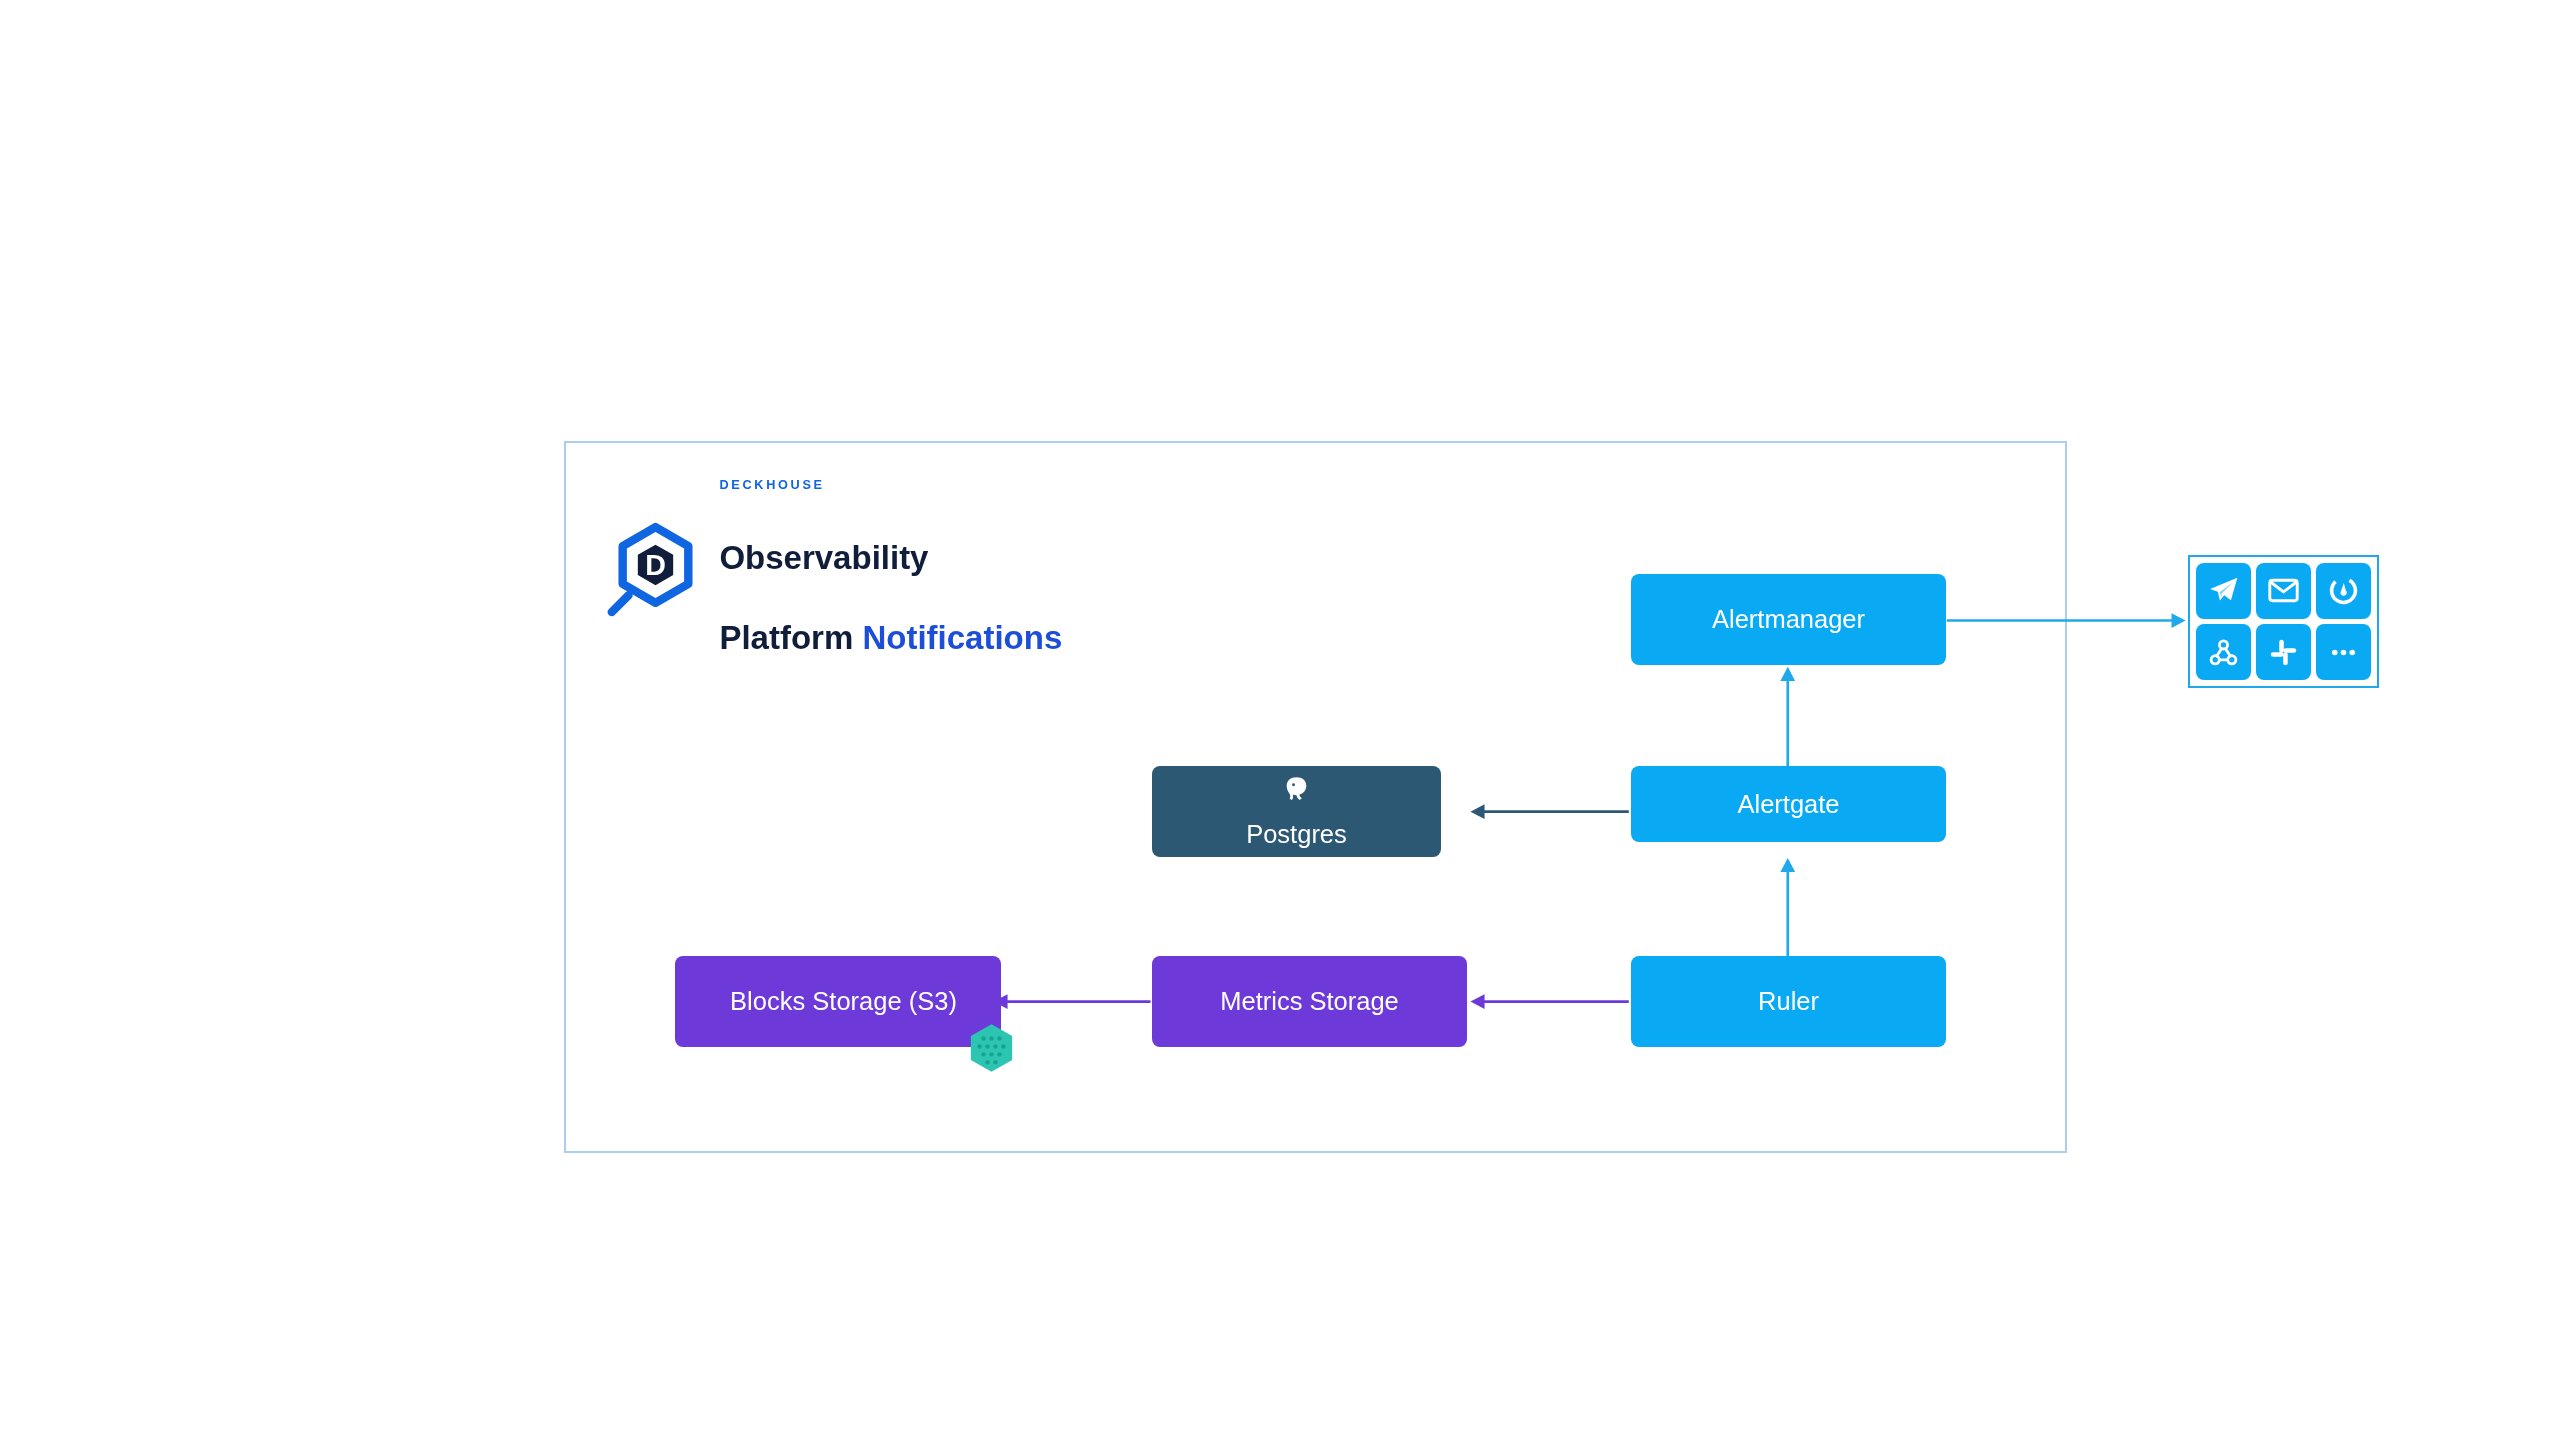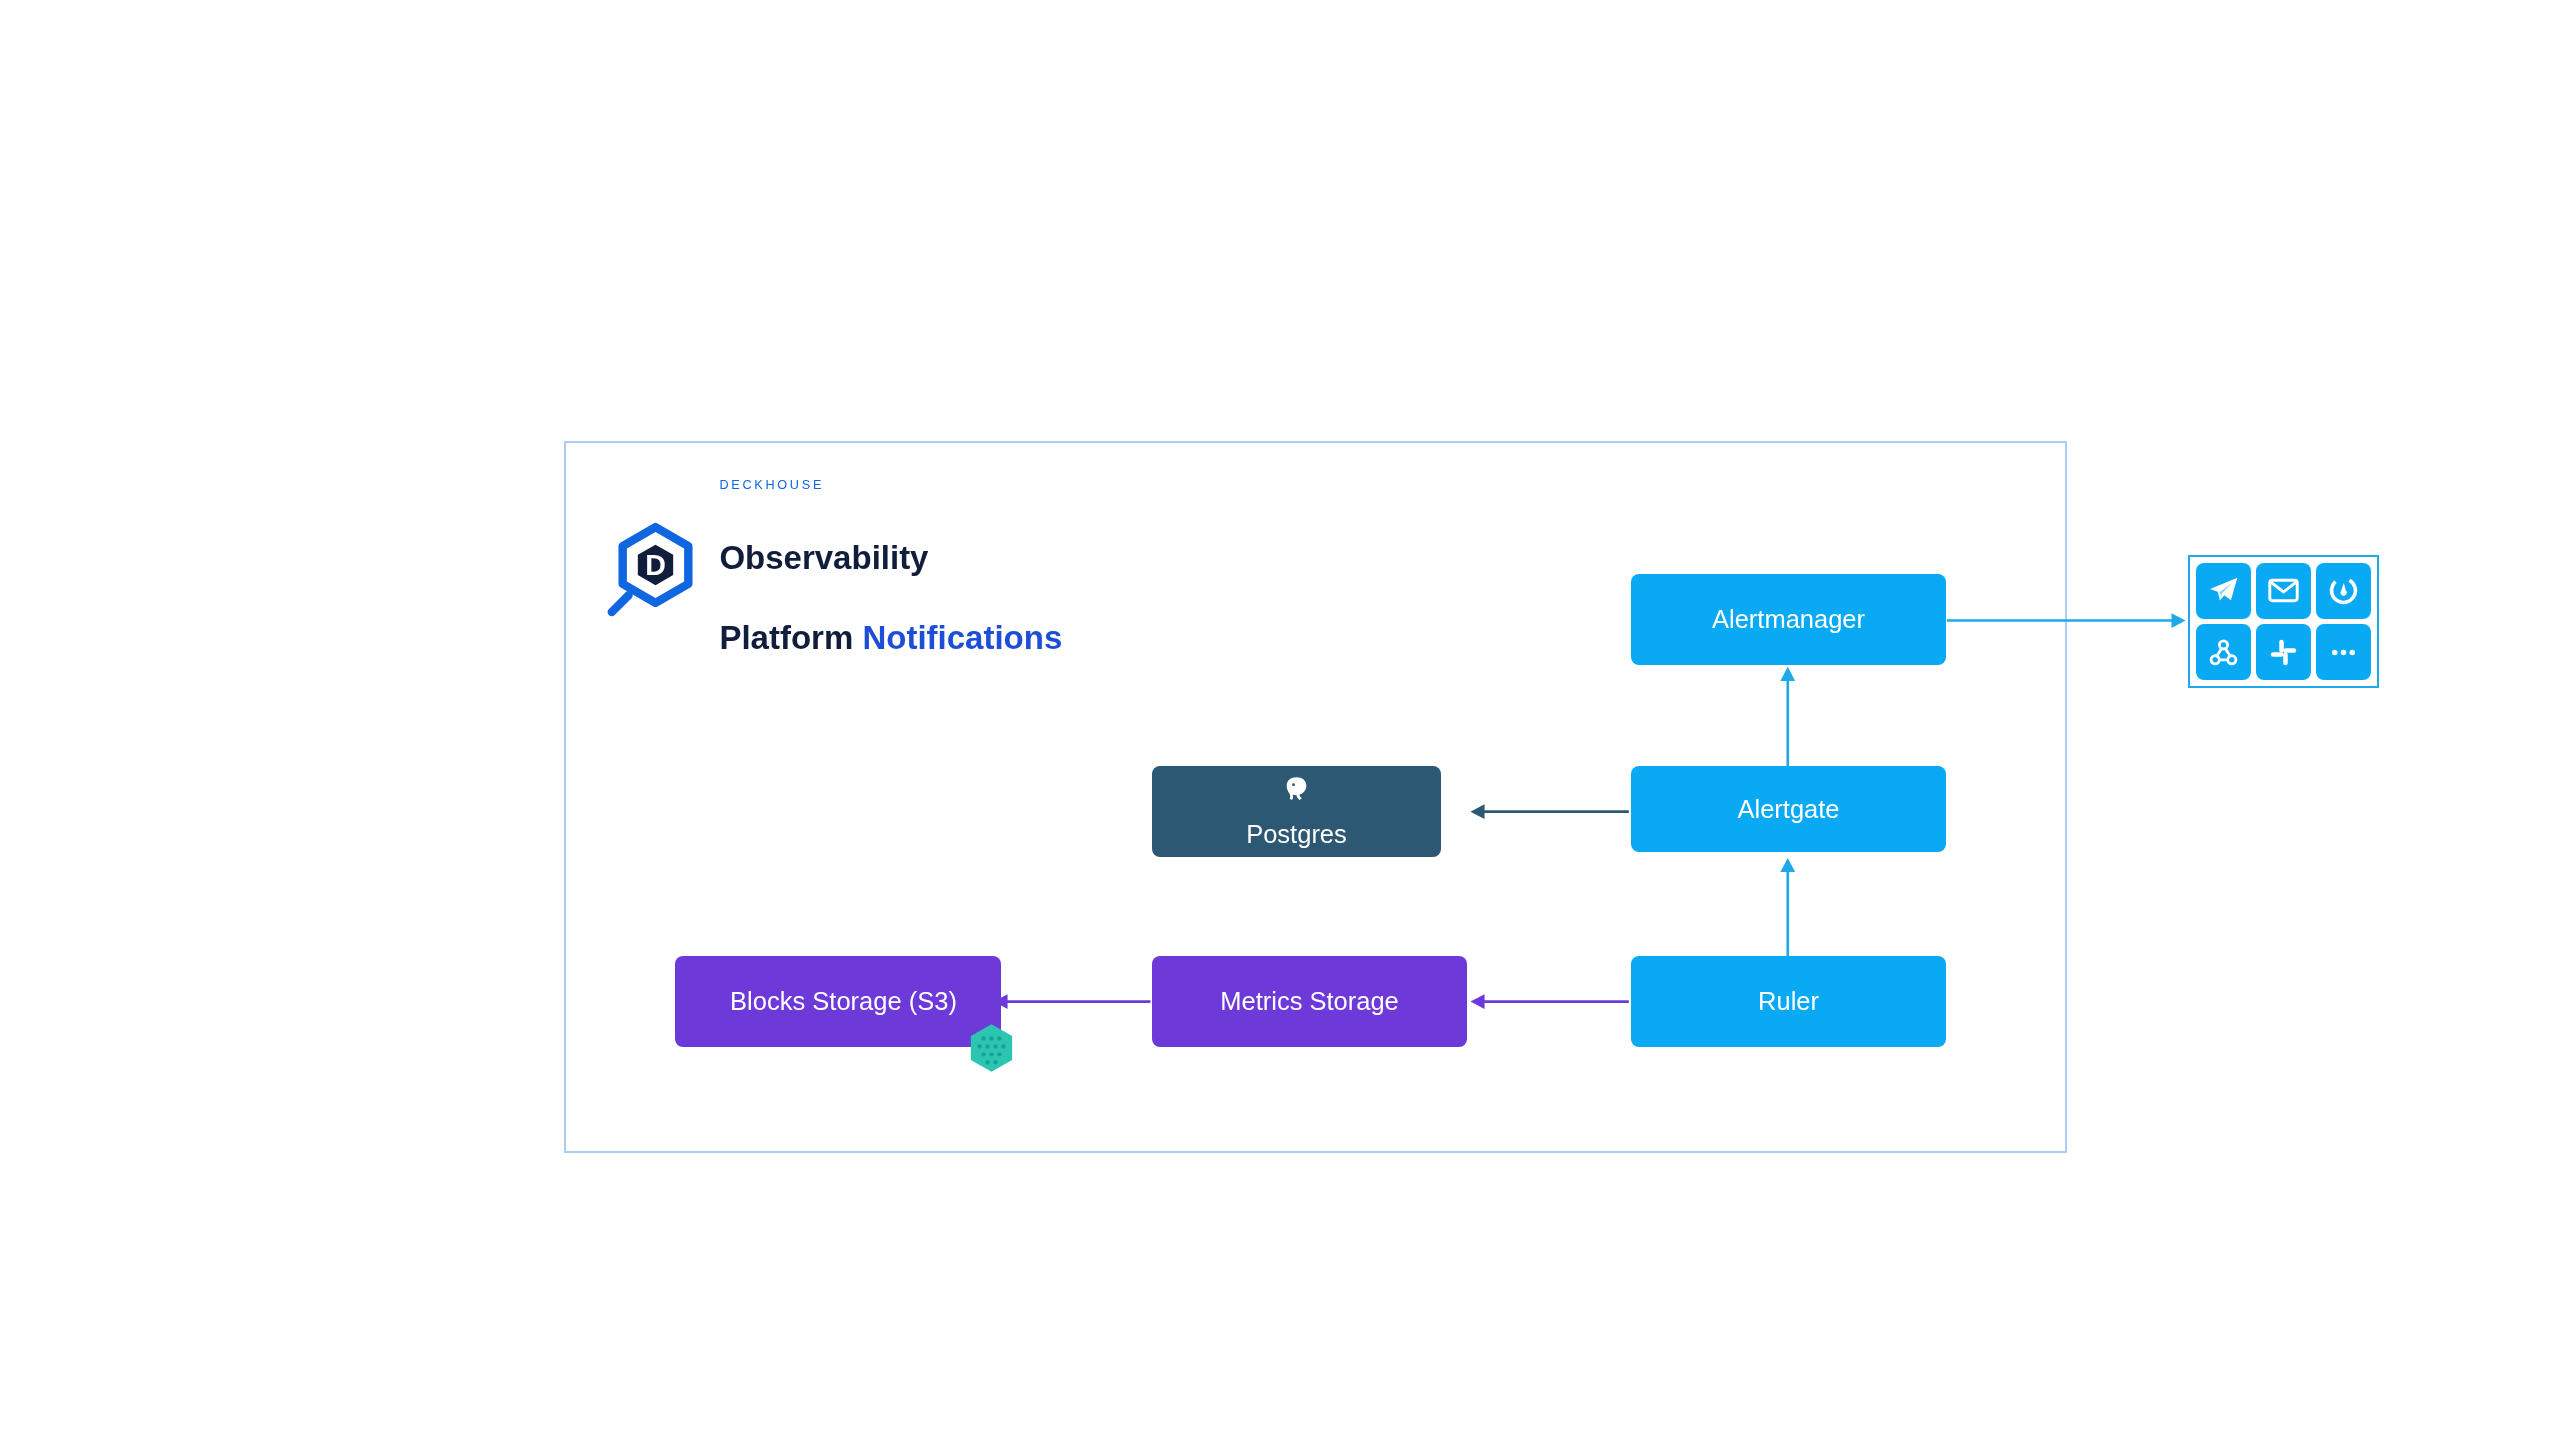--- a/index.html
+++ b/index.html
@@ -8,33 +8,33 @@
     font-family:"Liberation Sans",sans-serif;
     position:relative;overflow:hidden;
   }
   .main-frame{
     position:absolute;left:564px;top:441px;width:1499px;height:708px;
     border:2px solid #abcdf3;background:#ffffff;
   }
   
   .logo-wrap{position:absolute;left:39px;top:35px;display:flex;gap:13.4px;align-items:center;}
   .logo-text{display:flex;flex-direction:column;justify-content:center;}
-  .brand{font-size:12.7px;font-weight:400;color:#1065e0;letter-spacing:2.7px;margin-bottom:4px;}
+  .brand{font-size:12.7px;font-weight:700;color:#1065e0;letter-spacing:2.7px;margin-bottom:4px;}
   .title{font-size:33px;font-weight:700;color:#101e3c;line-height:36px;white-space:nowrap;margin-top:44px;}
   .accent{color:#1d4ed8;}
   
   .node{
     position:absolute;display:flex;align-items:center;justify-content:center;
     color:#ffffff;font-size:25.5px;font-weight:500;border-radius:8px;gap:14.8px;
   }
   .node.blue{background:#0aa9f4;}
   .node.purple{background:#6d3ad9;}
   .node.dark{background:#2d5873;}
   #node-alertmanager{left:1065px;top:131px;width:315px;height:91px;}
-  #node-alertgate{left:1065px;top:323px;width:315px;height:86px;text-align:center;}
+  #node-alertgate{left:1065px;top:323px;width:315px;height:76px;text-align:center;}
   #node-ruler{left:1065px;top:513px;width:315px;height:91px;}
   #node-postgres{left:586px;top:323px;width:289px;height:91px;flex-direction:column;}
   #node-metrics{left:586px;top:513px;width:315px;height:91px;}
   #node-blocks{left:109px;top:513px;width:315px;height:91px;padding-left:11px;}
   .s3-badge{position:absolute;left:400px;top:578px;width:51px;height:54px;}
   
   .edges{position:absolute;left:0;top:0;width:2576px;height:1449px;pointer-events:none;}
   
   .channels-panel{
     position:absolute;left:2188px;top:555px;width:191px;height:133px;

